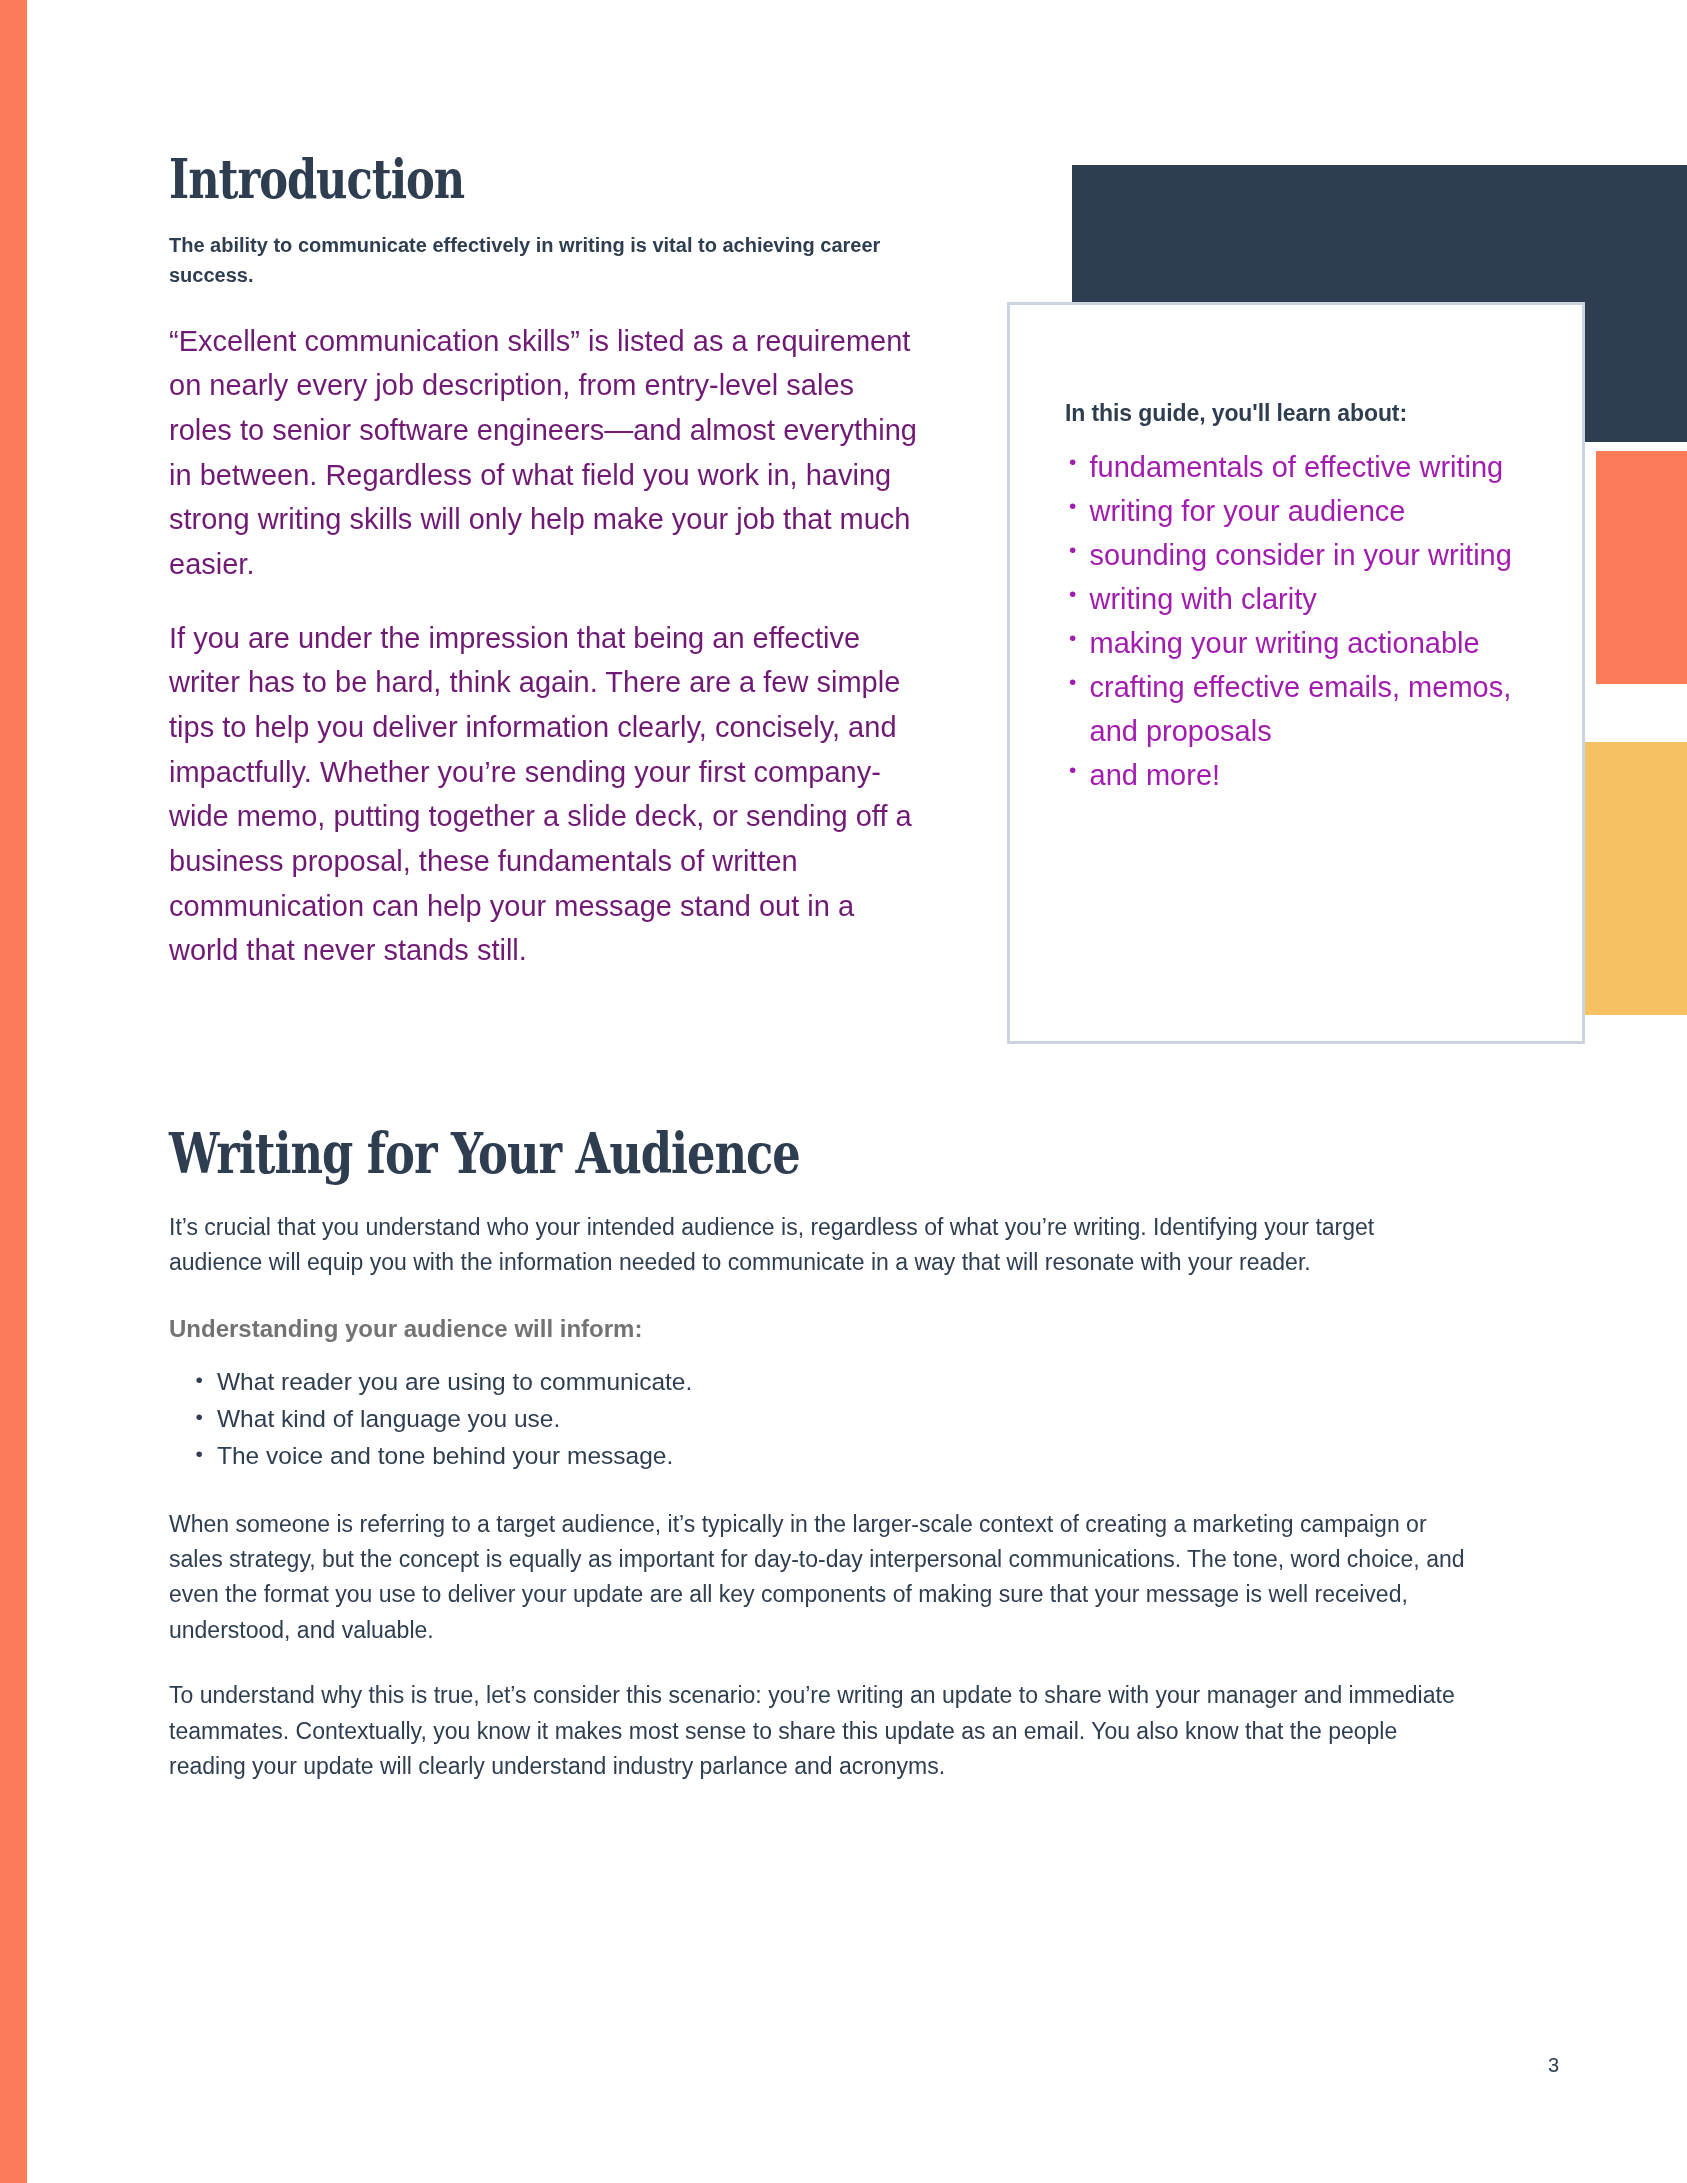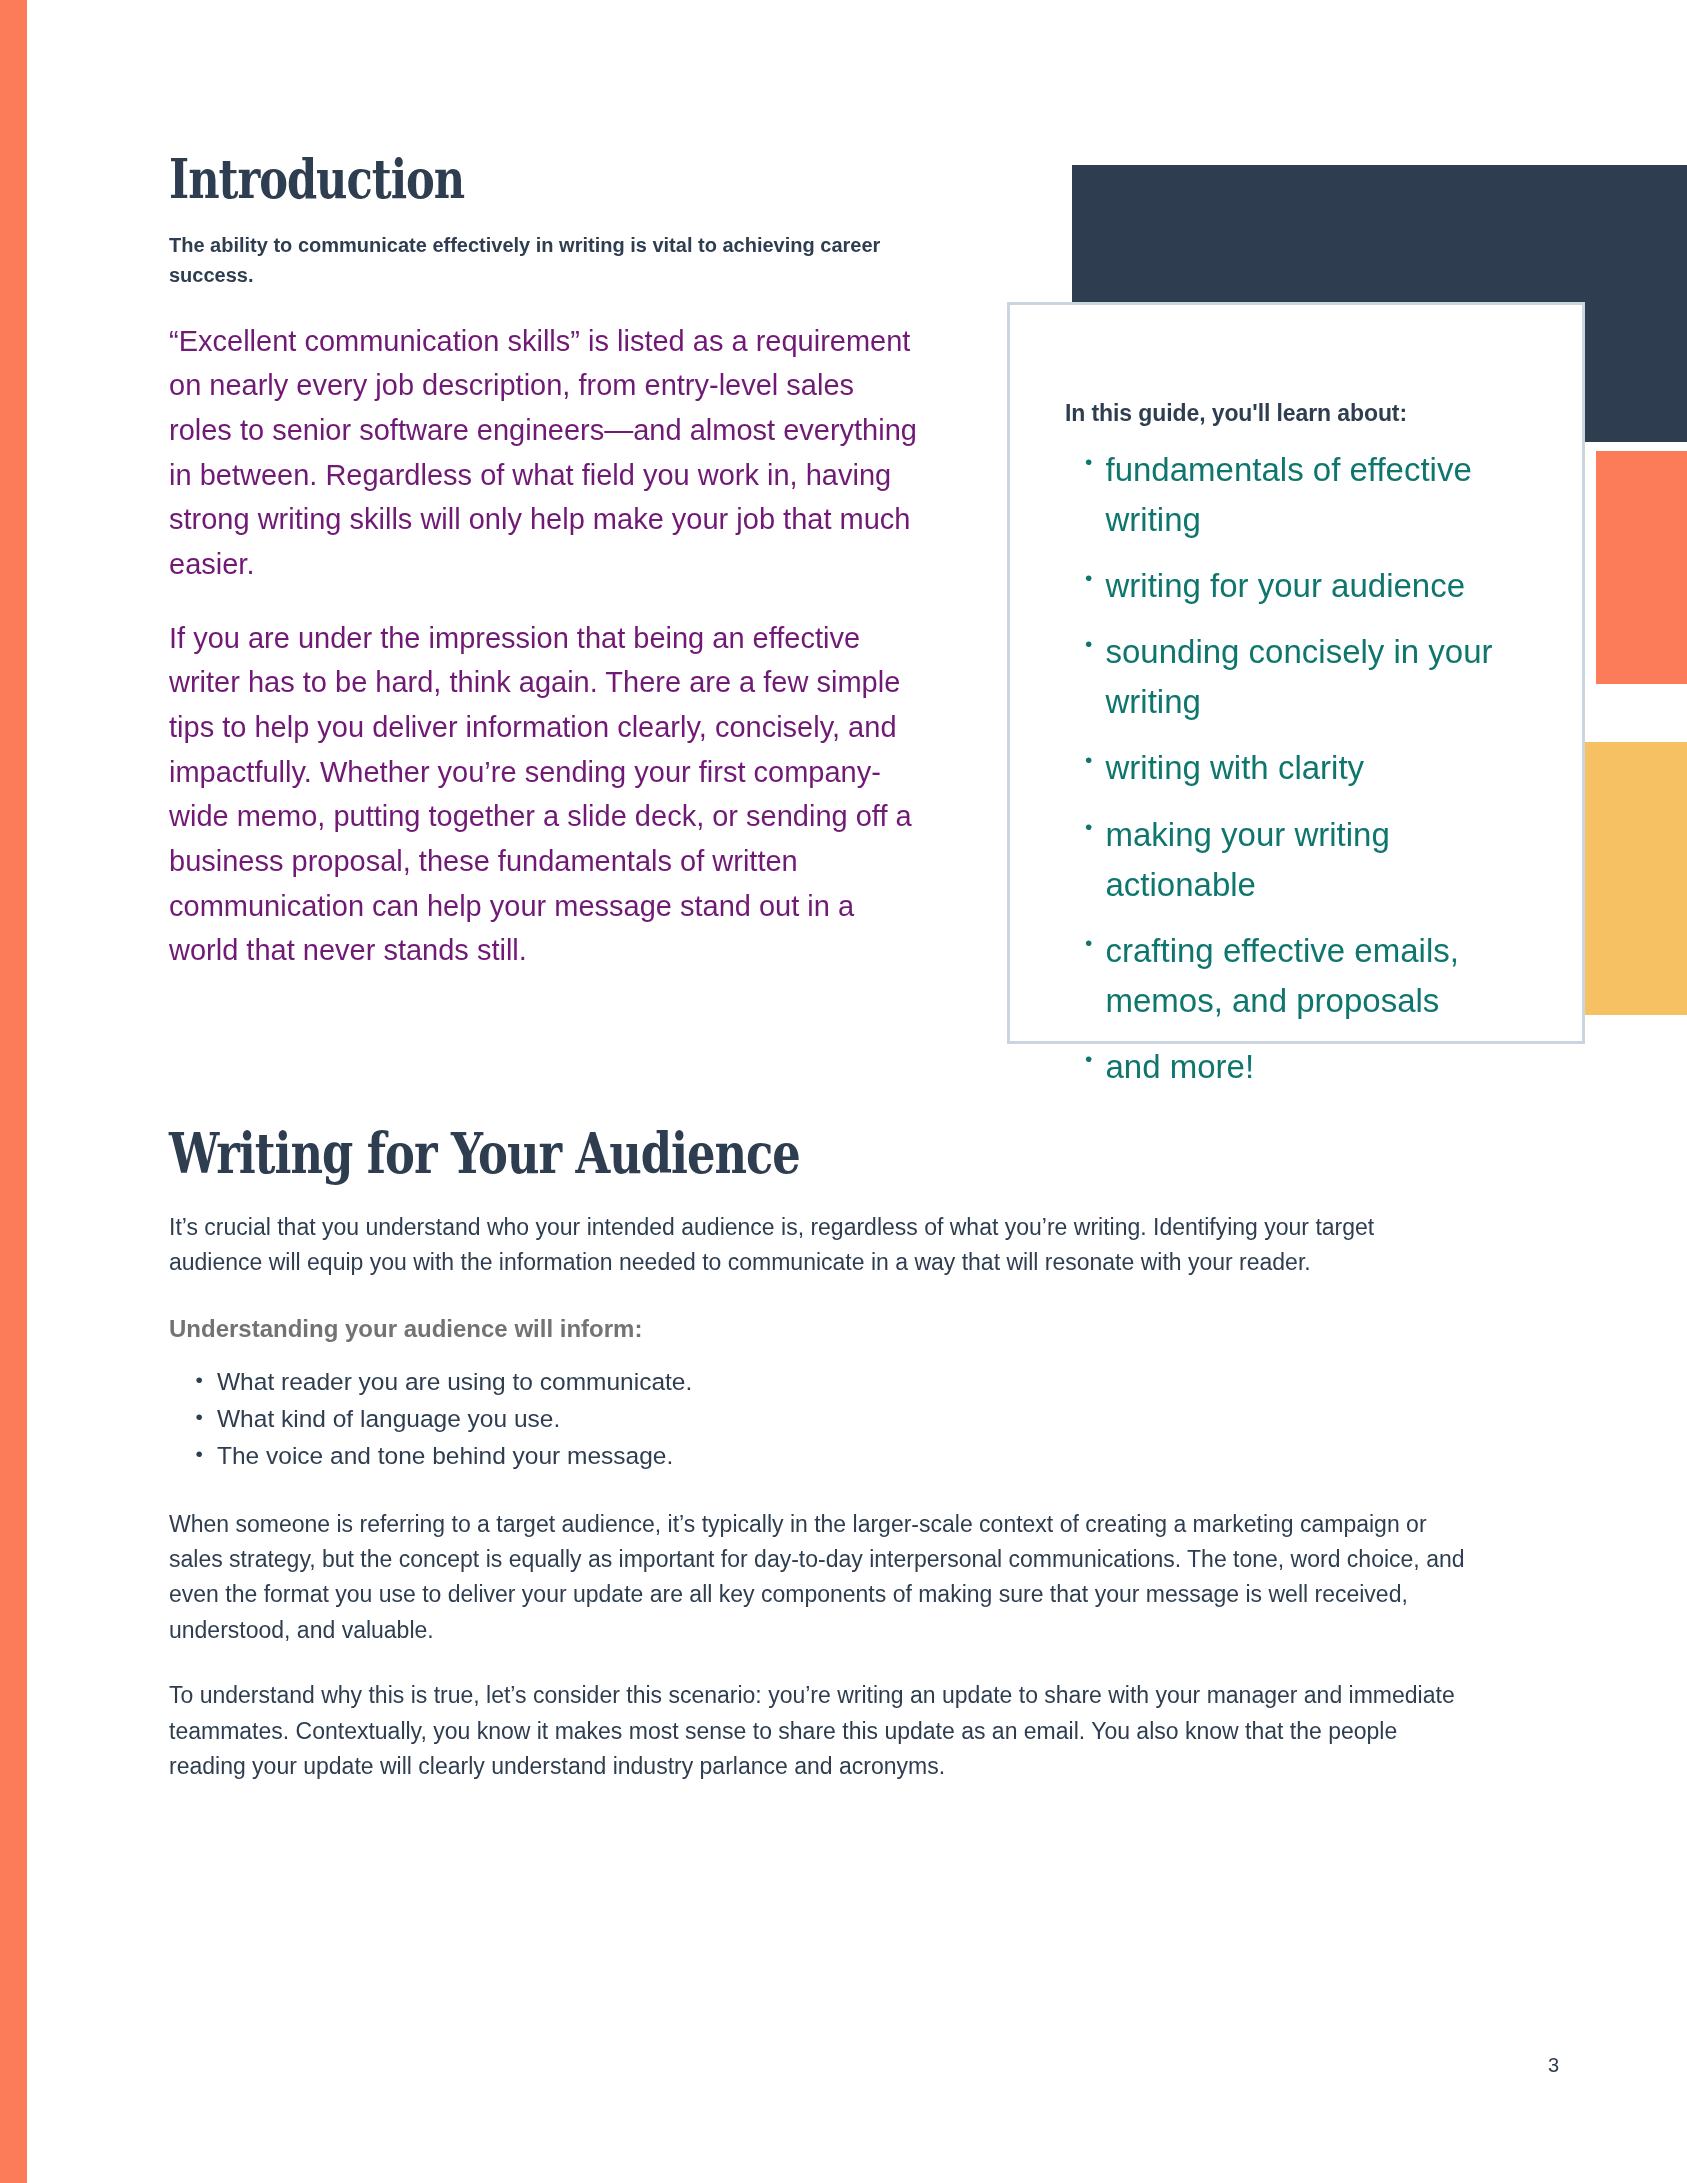--- a/index.html
+++ b/index.html
@@ -75,25 +75,25 @@
     margin: 0 0 17px 0;
     line-height: 1.2;
   }
   .callout-list {
     list-style: none;
     margin: 0;
     padding: 0;
   }
   .callout-list li {
     position: relative;
-    font-size: 33px;
+    font-size: 29px;
     line-height: 1.52;
-    color: #0f766e;
+    color: #a21caf;
     padding-left: 24.5px;
-    margin: 16px;
+    margin: 0;
   }
   .callout-list li::before {
     content: "\2022";
     position: absolute;
     left: 4px;
     top: 0;
     font-size: 21px;
     line-height: 1.65;
   }
 
@@ -209,21 +209,21 @@
   <p class="body narrow">“Excellent communication skills” is listed as a requirement on nearly every job description, from entry-level sales roles to senior software engineers—and almost everything in between. Regardless of what field you work in, having strong writing skills will only help make your job that much easier.</p>
   <p class="body narrow">If you are under the impression that being an effective writer has to be hard, think again. There are a few simple tips to help you deliver information clearly, concisely, and impactfully. Whether you’re sending your first company-wide memo, putting together a slide deck, or sending off a business proposal, these fundamentals of written communication can help your message stand out in a world that never stands still.</p>
 </div>
 
 <div class="callout">
   <div class="callout-inner">
     <div class="callout-title">In this guide, you'll learn about:</div>
     <ul class="callout-list">
       <li>fundamentals of effective writing</li>
       <li>writing for your audience</li>
-      <li>sounding concisely in your writing</li>
+      <li>sounding consider in your writing</li>
       <li>writing with clarity</li>
       <li>making your writing actionable</li>
       <li>crafting effective emails, memos, and proposals</li>
       <li>and more!</li>
     </ul>
   </div>
 </div>
 
 <div class="section-wide">
   <h2 class="h2">Writing for Your Audience</h2>

